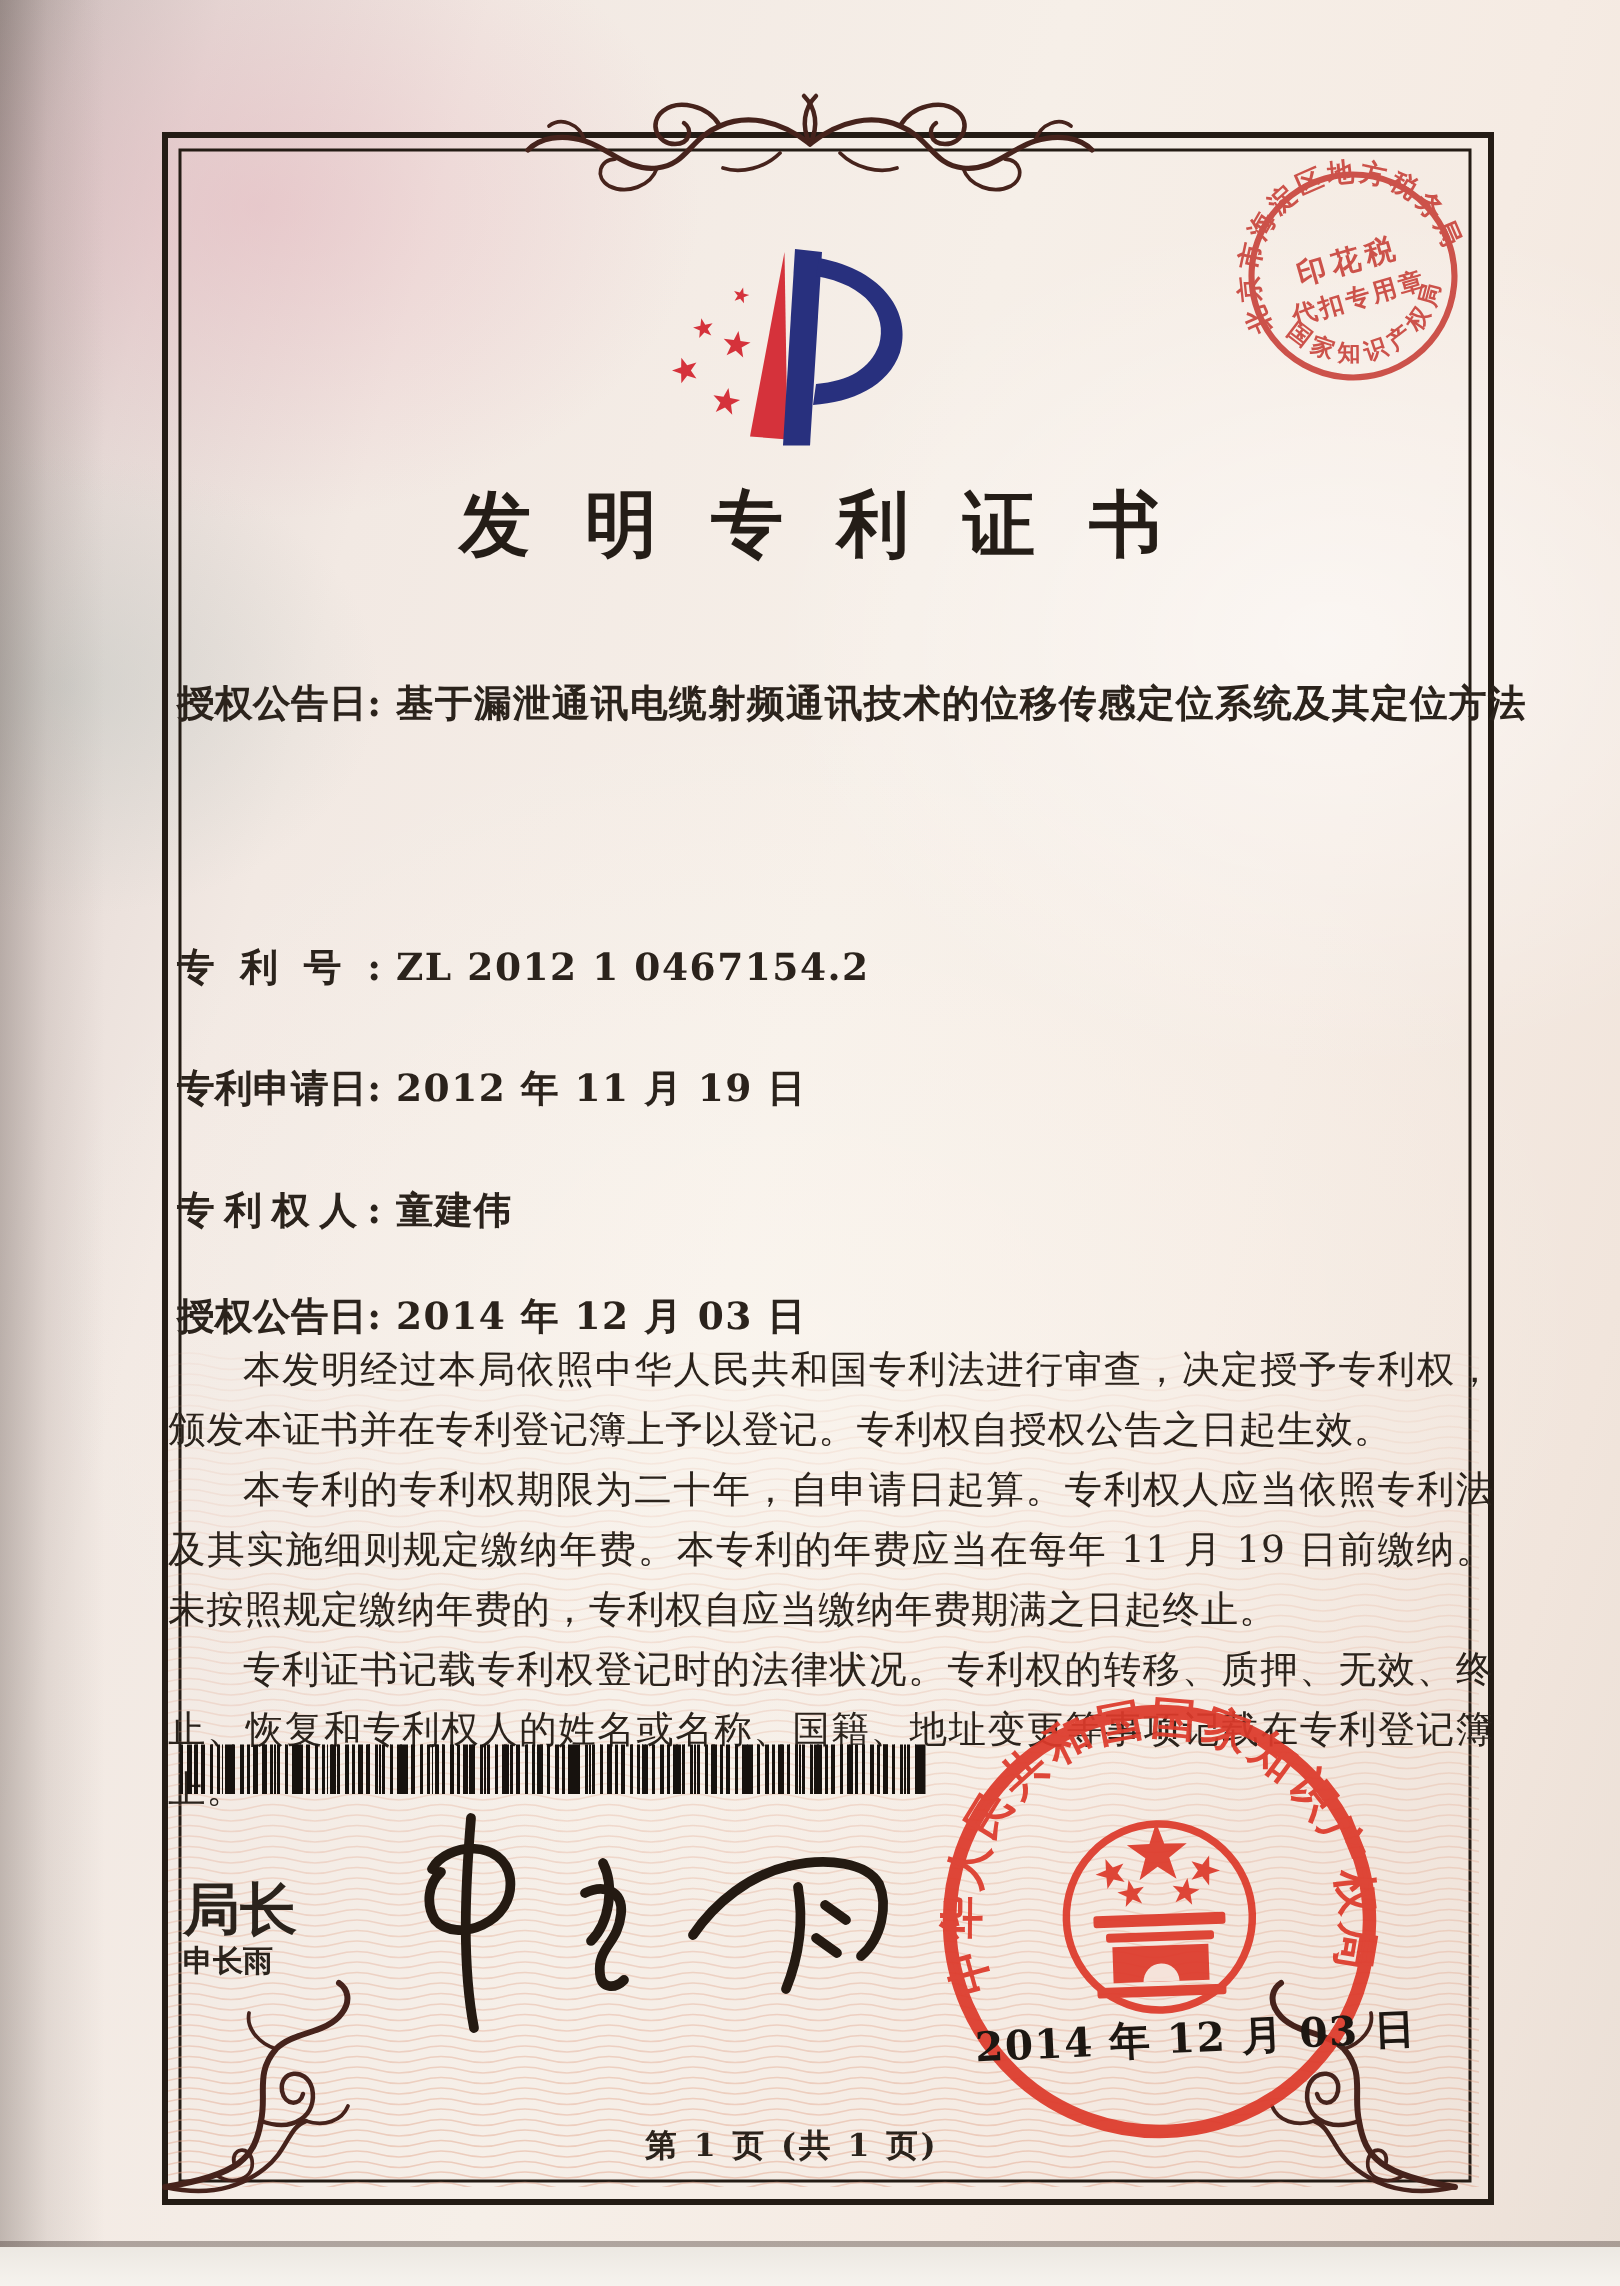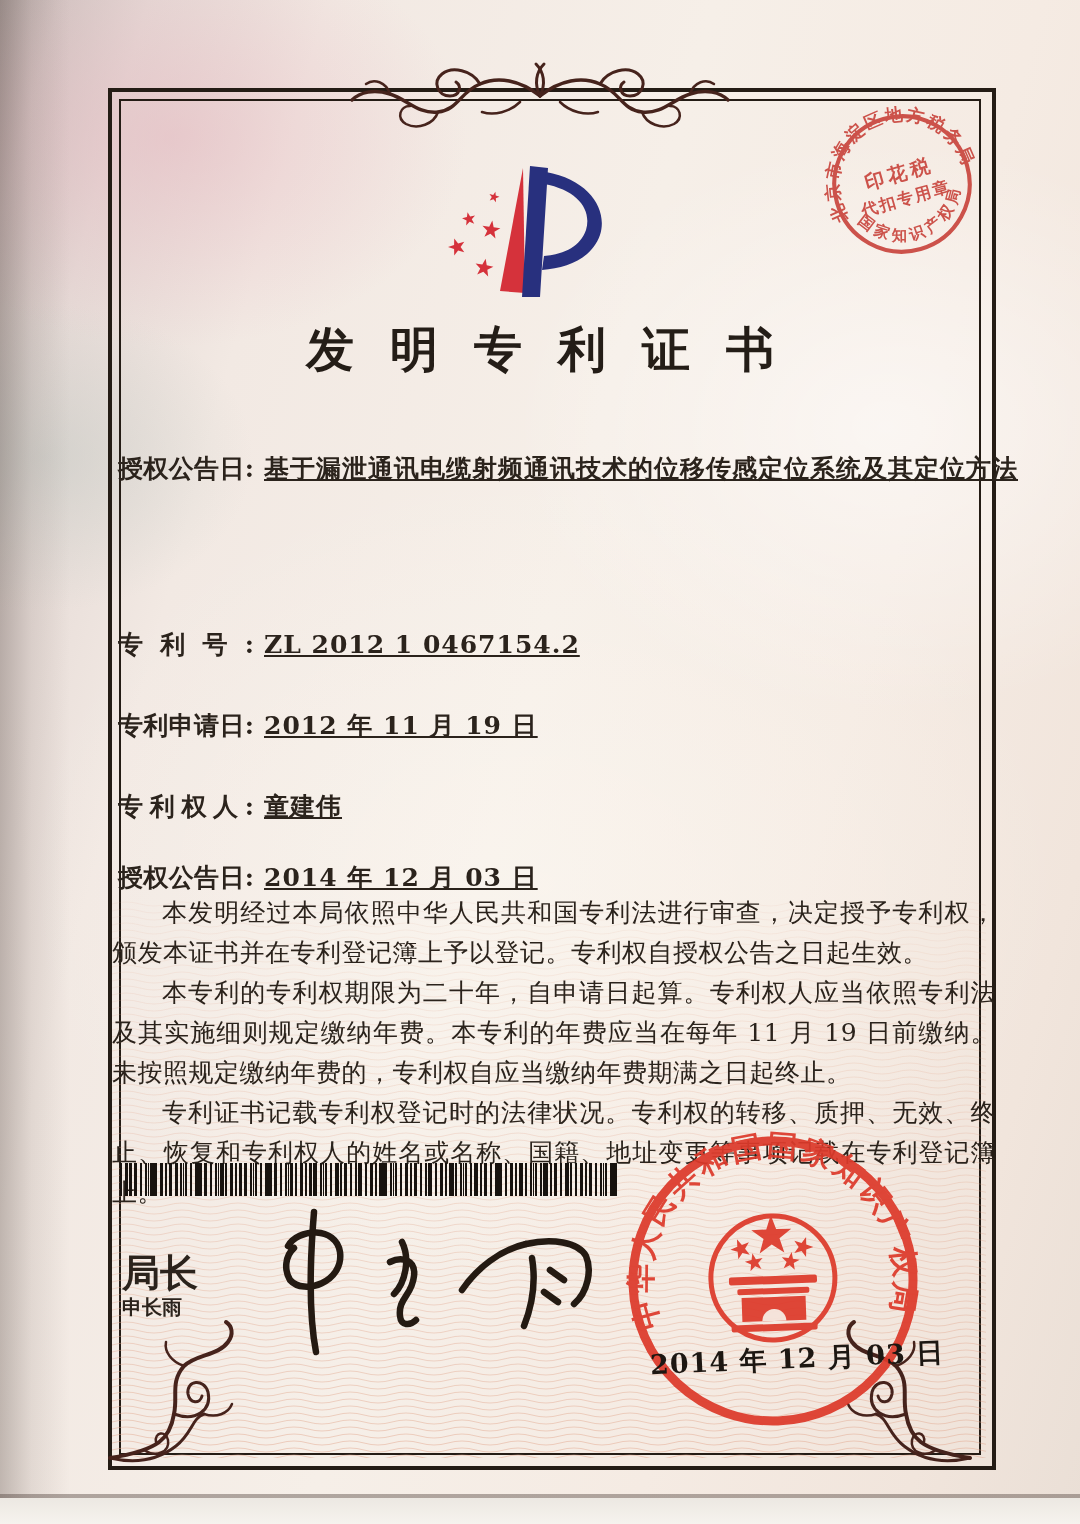--- a/index.html
+++ b/index.html
@@ -20,21 +20,21 @@
   
   #edge-left{left:0;top:0;bottom:0;width:70px;
     background:linear-gradient(90deg,rgba(74,60,54,.30),rgba(120,104,98,.14) 45%,transparent);}
   #edge-bottom{left:0;right:0;bottom:0;height:30px;
     background:linear-gradient(180deg,rgba(90,76,70,.45) 0 4px,#ece8e2 4px,#f6f3ee);}
   #cert-number{left:96px;top:156px;font-size:25px;letter-spacing:5px;font-weight:600;}
   #title{left:0;width:1080px;top:318px;text-align:center;font-size:48px;font-weight:700;
     letter-spacing:36px;text-indent:36px;color:#241d17;}
   .field-row{left:118px;width:868px;font-size:25px;font-weight:600;white-space:nowrap;}
   .field-label{display:inline-block;width:136px;text-align:justify;text-align-last:justify;}
-  .field-value{margin-left:10px;letter-spacing:1px;text-decoration:underline;}
+  .field-value{margin-left:10px;letter-spacing:1px;}
   #row-0{top:452px;} #row-1{top:545px;} #row-2{top:628px;}
   #row-3{top:709px;} #row-4{top:790px;} #row-5{top:861px;}
   #body-text{left:112px;top:893px;width:884px;font-size:25px;line-height:40px;
     letter-spacing:.5px;text-align:justify;}
   #body-text p{margin:0;text-indent:2em;}
   #barcode{left:120px;top:1163px;width:497px;height:33px;
     background:
       repeating-linear-gradient(90deg,#17120e 0 2px,transparent 2px 5px),
       repeating-linear-gradient(90deg,#17120e 0 1px,transparent 1px 7px),
       repeating-linear-gradient(90deg,transparent 0 9px,#17120e 9px 12px,transparent 12px 23px);
@@ -263,15 +263,16 @@
       <use href="#star" transform="translate(173,136) scale(0.95) rotate(10)"></use>
       <rect x="111" y="150" width="88" height="8" rx="2"></rect>
       <rect x="119" y="162" width="72" height="6" rx="2"></rect>
       <rect x="123" y="171" width="64" height="24"></rect>
       <rect x="112" y="198" width="86" height="7" rx="2"></rect>
       <path d="M143,195 a12,12 0 0 1 24,0 z" fill="#f6e3da"></path>
     </g>
   </svg>
   <div class="abs" id="seal-date">2014 年 12 月 03 日</div>
 
+  <div class="abs" id="footer">第 1 页 (共 1 页)</div>
 
   <div class="abs" id="edge-bottom"></div>
 </div>
 
 </body></html>

